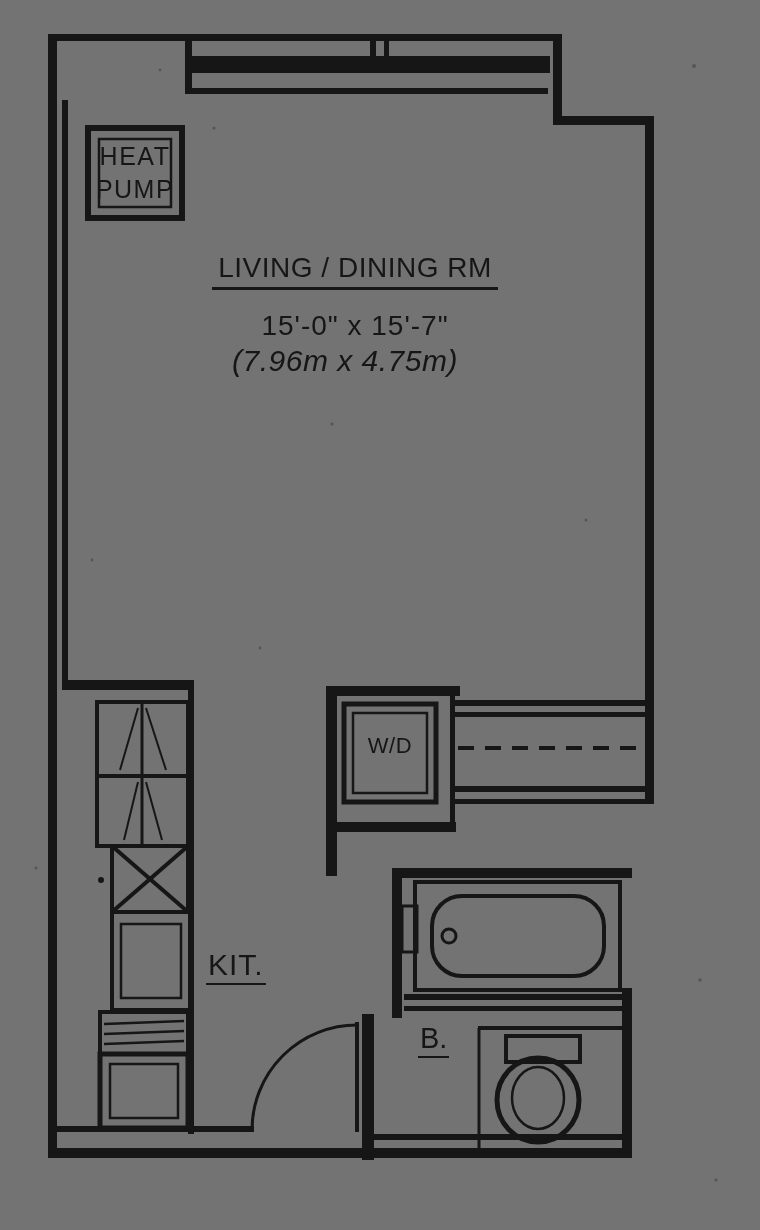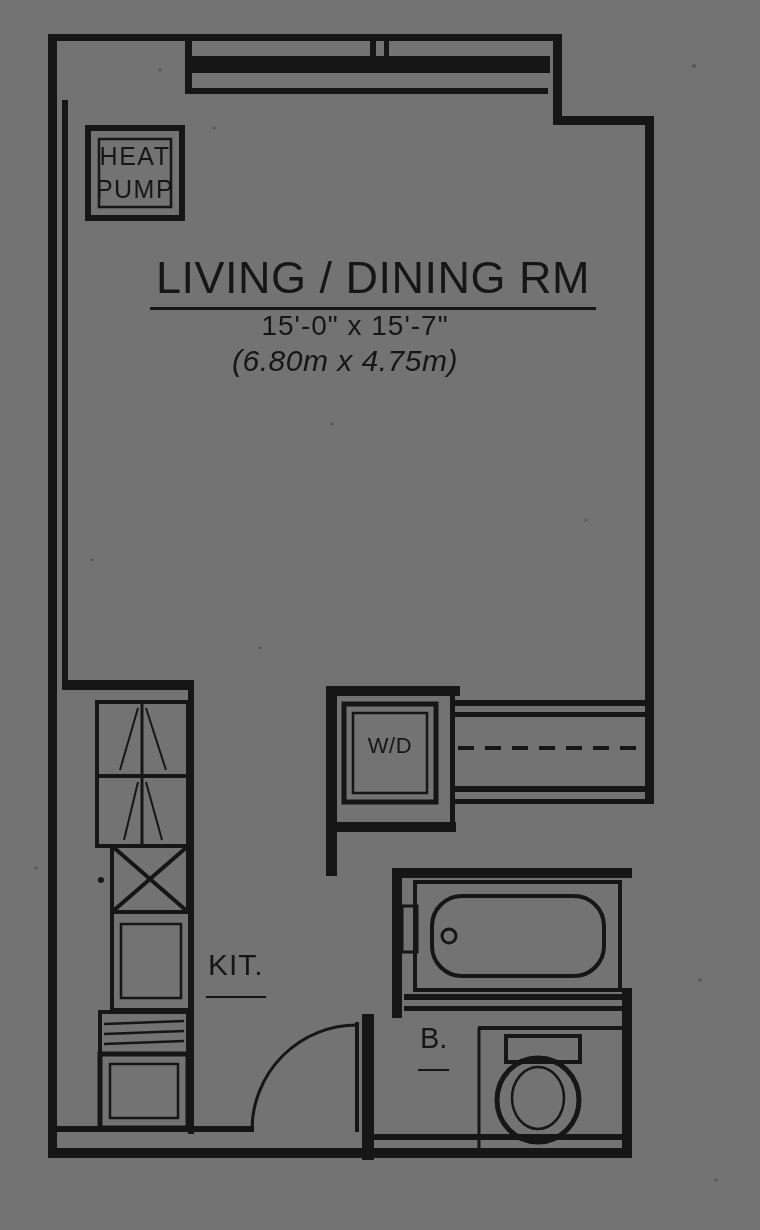--- a/index.html
+++ b/index.html
@@ -14,39 +14,39 @@
   }
   .stage svg { position: absolute; left: 0; top: 0; }
   .lbl {
     position: absolute;
     color: #161616;
     white-space: nowrap;
     transform-origin: top left;
   }
   .ctr { text-align: center; }
   .title-text {
-    font-size: 45px;
+    font-size: 28px;
     letter-spacing: 0.5px;
     display: inline-block;
     border-bottom: 3px solid #161616;
     padding: 0 6px 3px 6px;
   }
   .dims-text { font-size: 28px; letter-spacing: 1px; }
   .metric-text { font-size: 30px; font-style: italic; letter-spacing: 0.5px; }
   .hp-text {
     font-size: 25px;
     letter-spacing: 1.5px;
     line-height: 33px;
     text-align: center;
   }
   .wd-text { font-size: 22px; letter-spacing: 0.5px; }
   .u {
     display: inline-block;
     border-bottom: 2.5px solid #161616;
-    padding: 0 2px 14px 2px;
+    padding: 0 2px 1px 2px;
   }
   .kit-text { font-size: 30px; letter-spacing: 1px; }
   .b-text { font-size: 29px; }
 </style>
 </head>
 <body>
 
 <div class="stage">
 
   <svg width="760" height="1230" viewBox="0 0 760 1230">
@@ -180,21 +180,21 @@
     <div>HEAT</div>
     <div>PUMP</div>
   </div>
 
   <div class="lbl ctr" style="left:150px; top:252px; width:410px;">
     <span class="title-text">LIVING / DINING RM</span>
   </div>
 
   <div class="lbl ctr dims-text" style="left:150px; top:310px; width:410px;">15'-0" x 15'-7"</div>
 
-  <div class="lbl ctr metric-text" style="left:140px; top:344px; width:410px;">(6.80m x 4.75m)</div>
+  <div class="lbl ctr metric-text" style="left:140px; top:344px; width:410px;">(7.96m x 4.75m)</div>
 
   <div class="lbl ctr wd-text" style="left:344px; top:733px; width:92px;">W/D</div>
 
   <div class="lbl kit-text" style="left:206px; top:948px;">
     <span class="u">KIT.</span>
   </div>
 
   <div class="lbl b-text" style="left:418px; top:1022px;">
     <span class="u">B.</span>
   </div>

